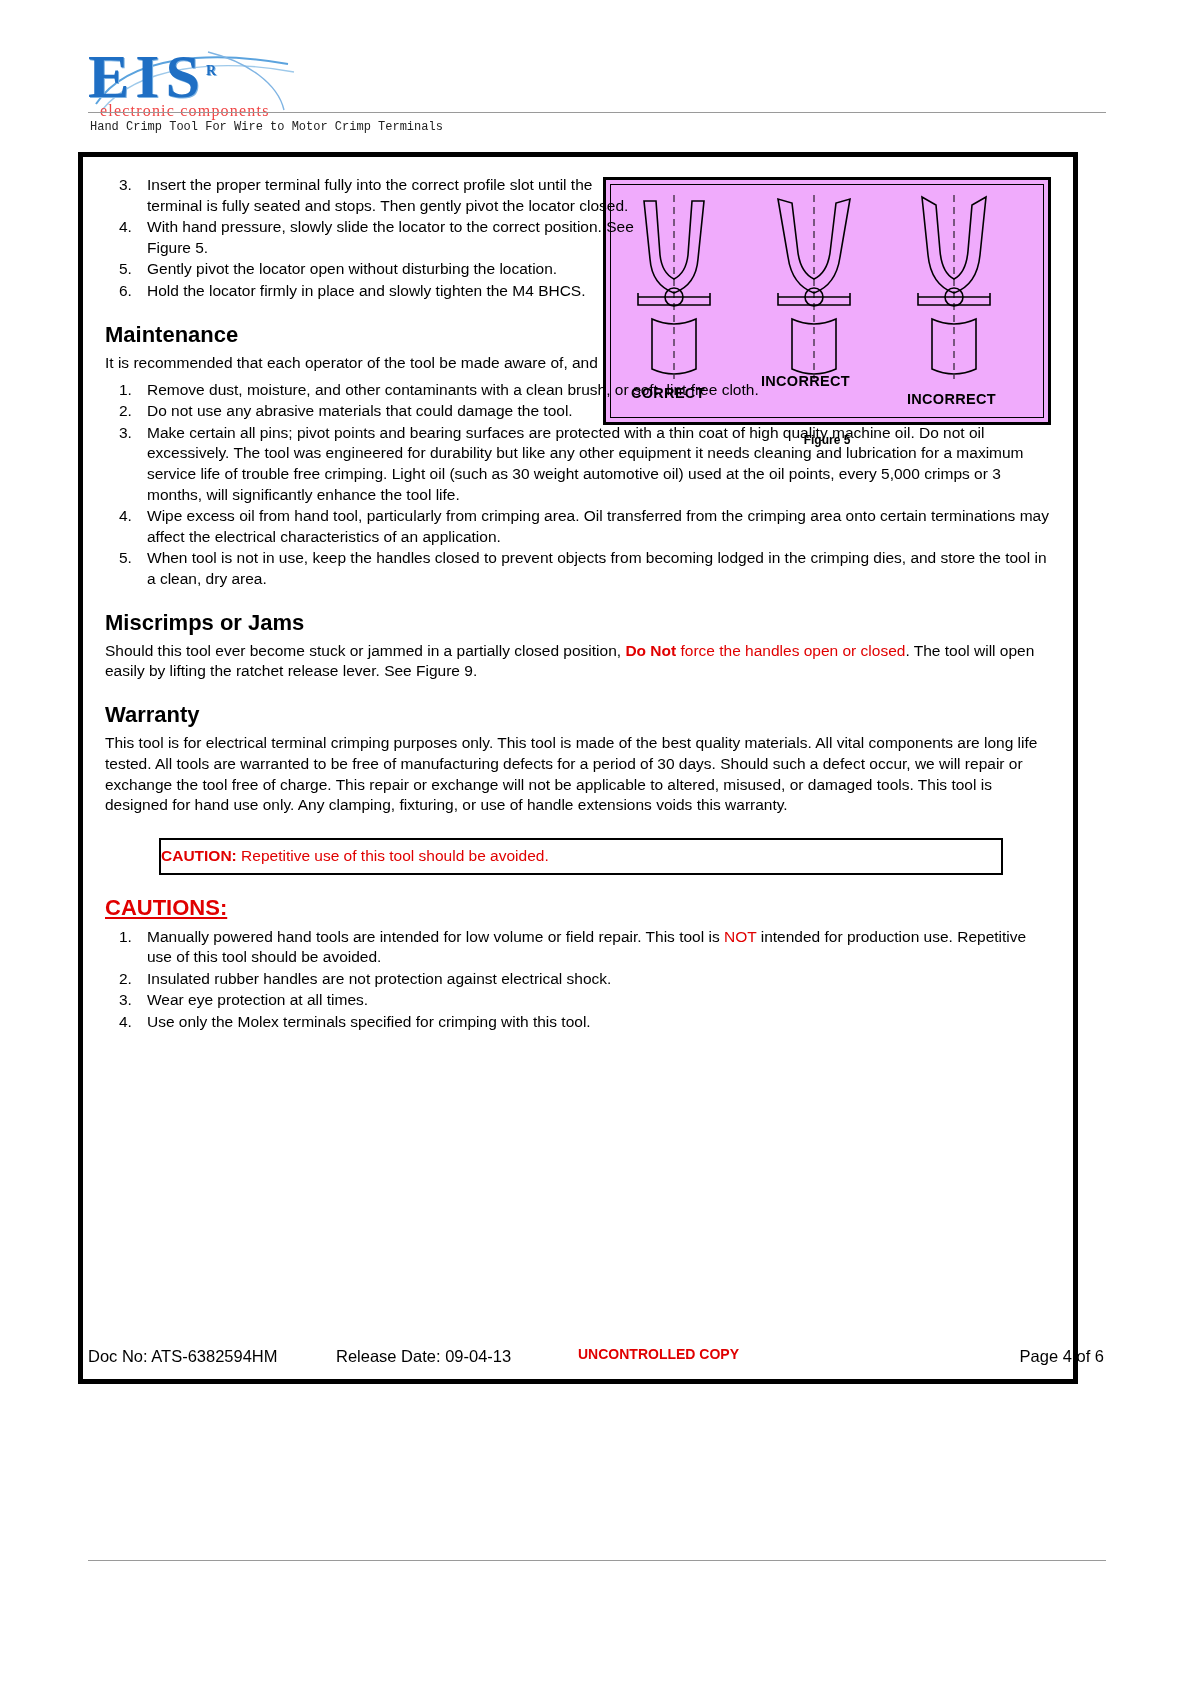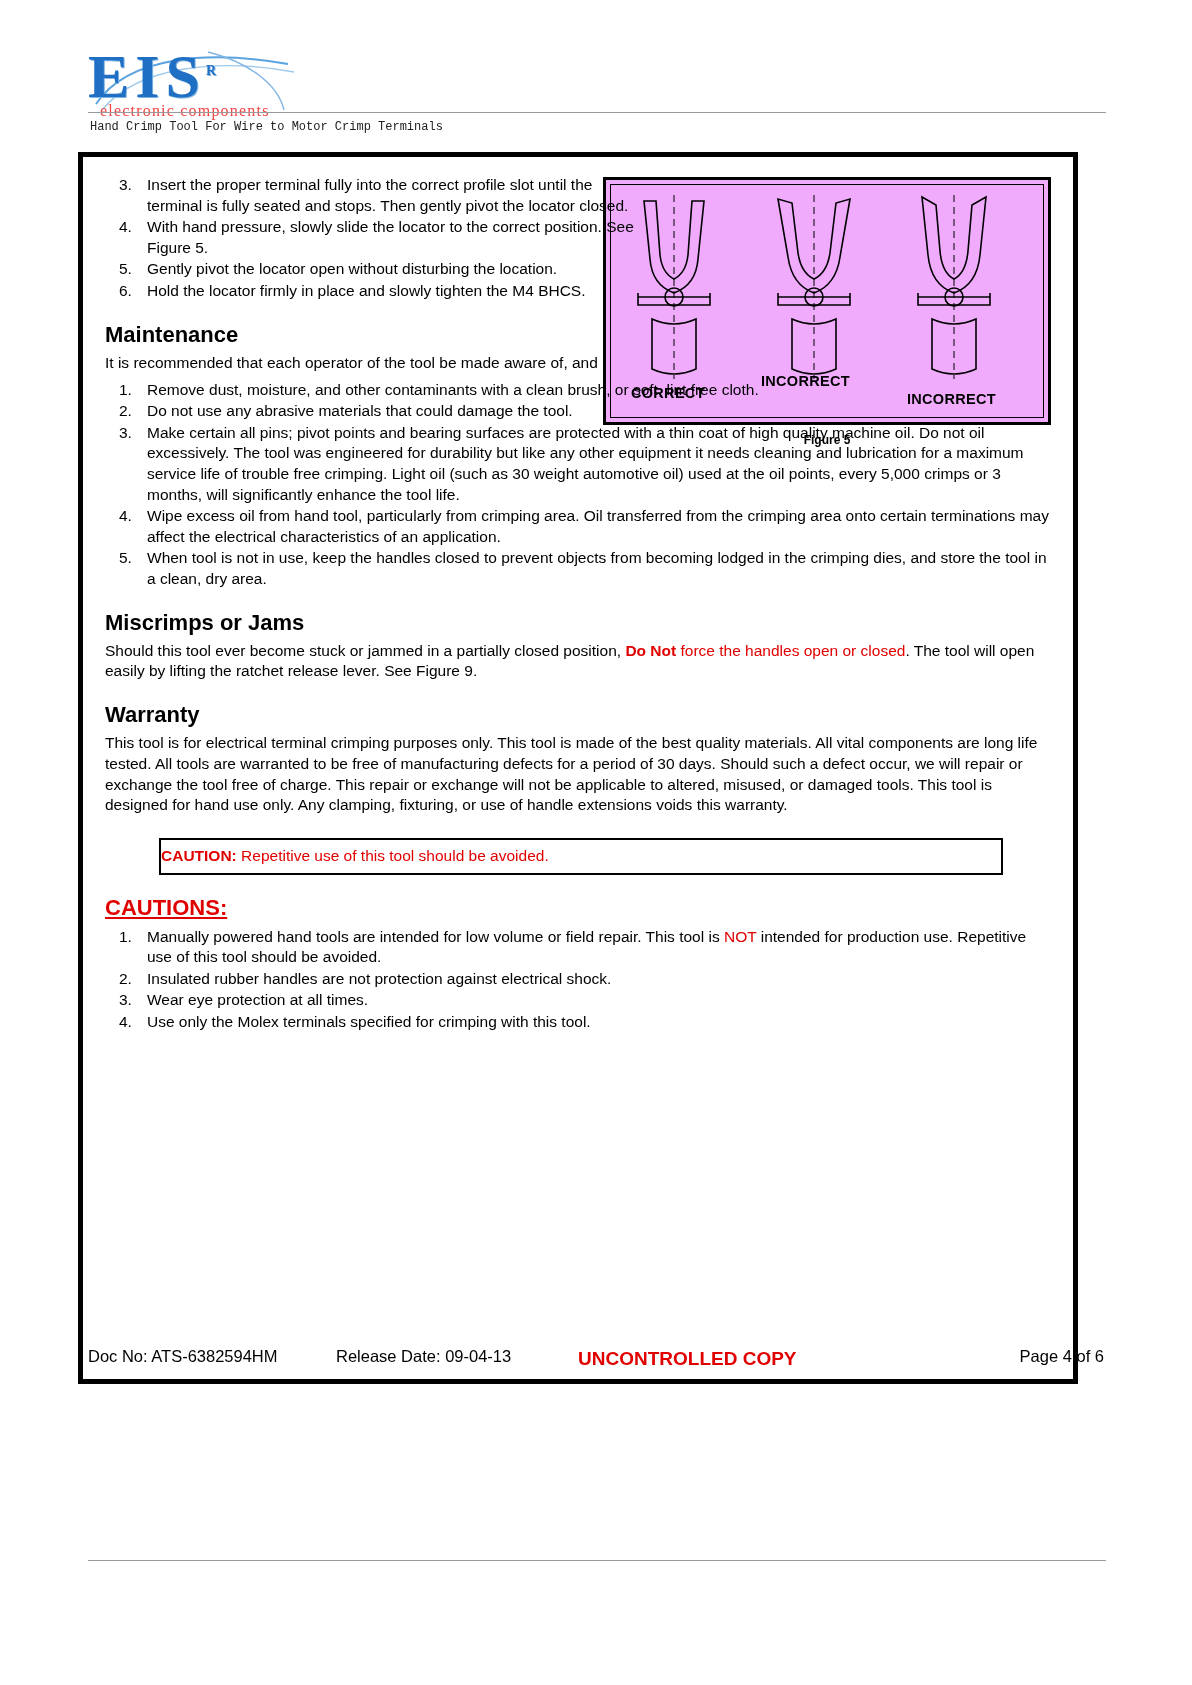--- a/index.html
+++ b/index.html
@@ -200,21 +200,21 @@
     position: relative;
     height: 26px;
   }
   .f-doc { position: absolute; left: 0; }
   .f-rel { position: absolute; left: 248px; }
   .f-unc {
     position: absolute;
     left: 490px;
     color: #e00000;
     font-weight: bold;
-    font-size: 19px;
+    font-size: 14px;
   }
   .f-page { position: absolute; right: 0; }
   .footer-rule {
     position: absolute;
     top: 1560px;
     left: 88px;
     width: 1018px;
     height: 1px;
     background: #9a9a9a;
   }

